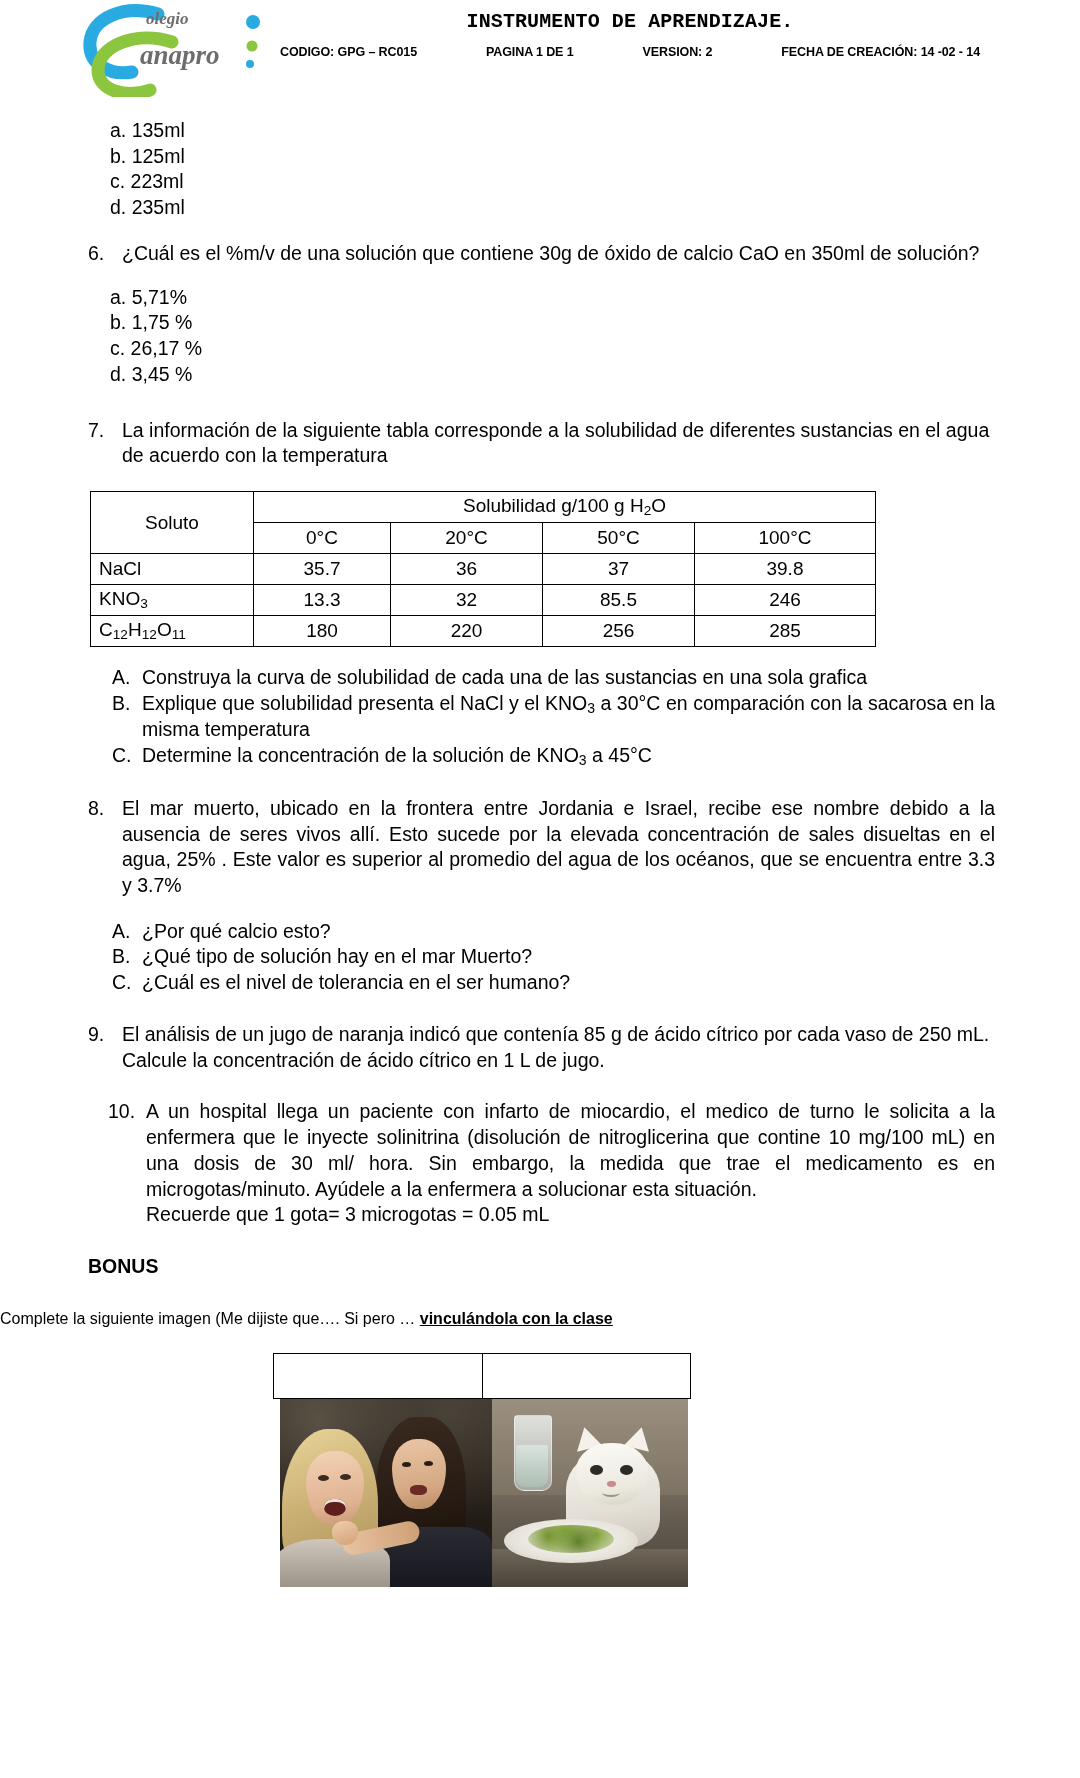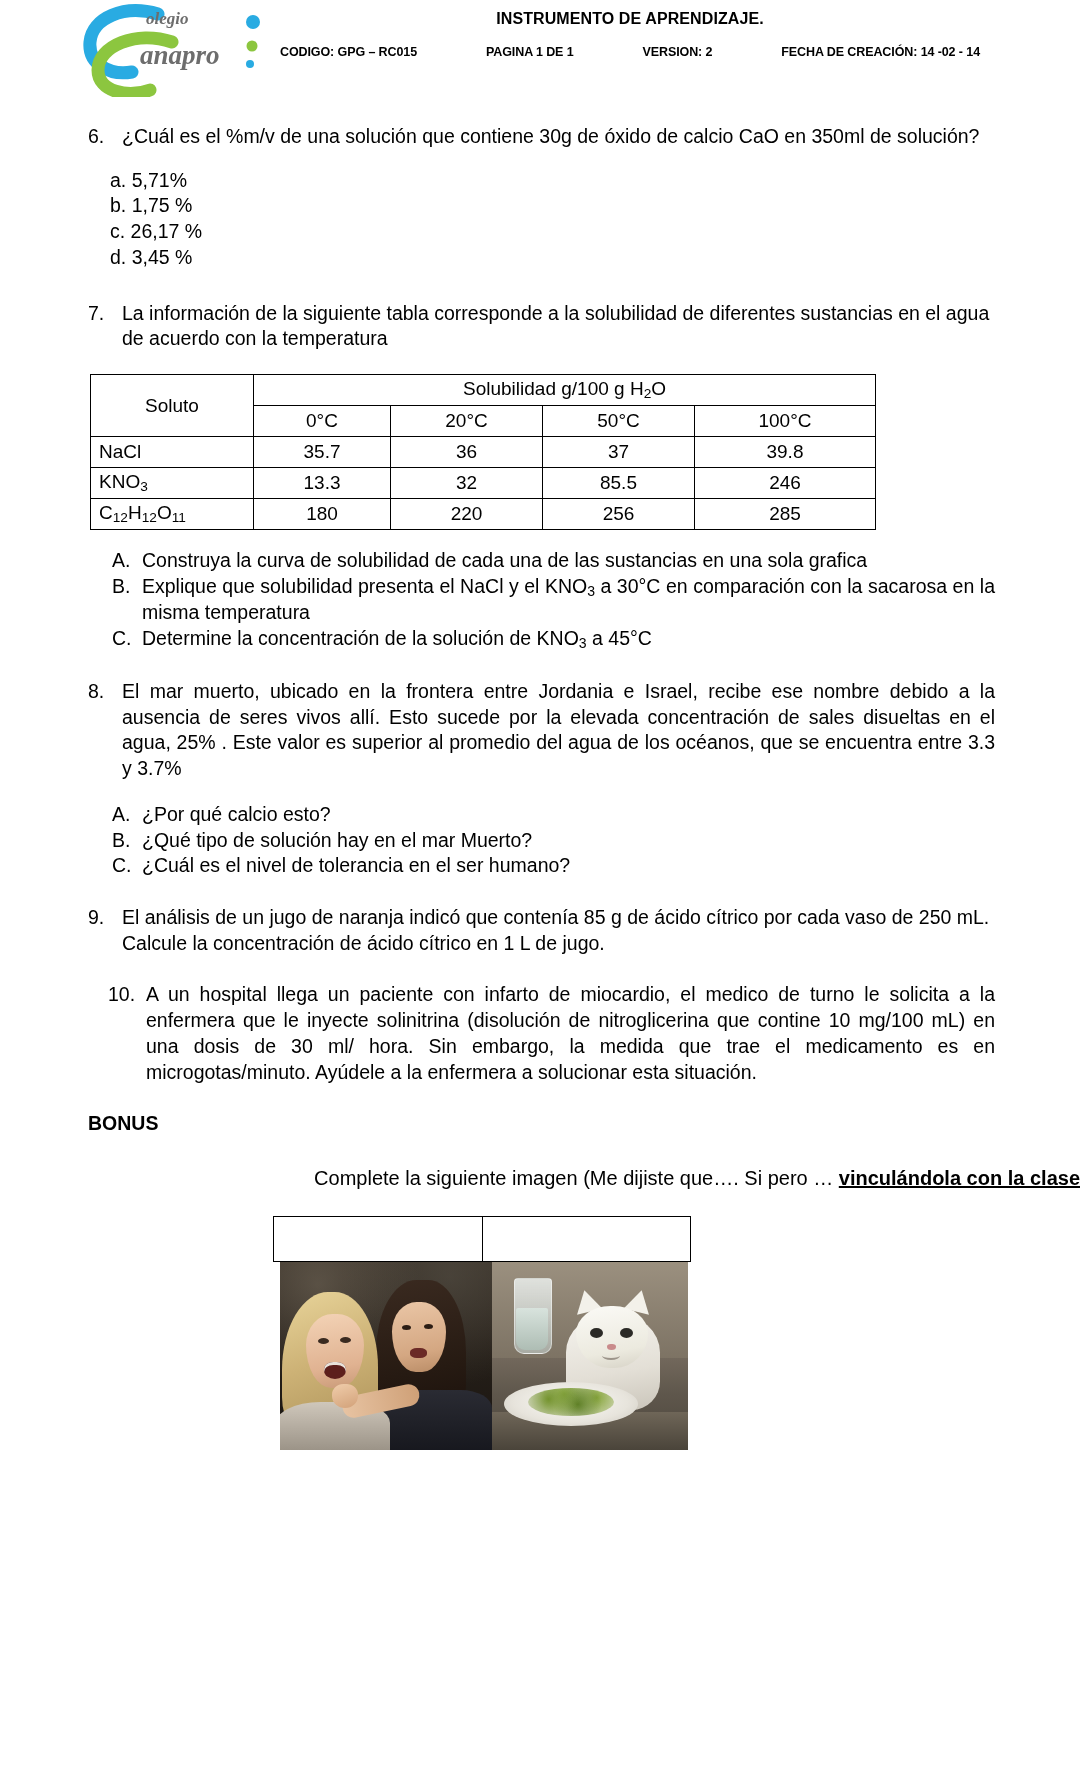--- a/index.html
+++ b/index.html
@@ -34,23 +34,23 @@
     top: 2px;
     width: 190px;
     height: 95px;
   }
   .header-title {
     position: absolute;
     left: 280px;
     top: 10px;
     width: 700px;
     text-align: center;
-    font-family: Liberation Sans, sans-serif;
+    font-family: Liberation Mono, monospace;
     font-weight: bold;
-    font-size: 16px;
+    font-size: 20px;
     letter-spacing: 0.1px;
   }
   .header-meta {
     position: absolute;
     left: 280px;
     top: 45px;
     width: 700px;
     display: flex;
     justify-content: space-between;
     font-size: 12.5px;
@@ -150,23 +150,21 @@
 
   
   .bonus-title {
     margin-top: 26px;
     padding-left: 88px;
     font-weight: bold;
     font-size: 19.5px;
   }
   .bonus-line {
     margin-top: 28px;
-    padding-left: 120px;
-    font-size: 20px;
-    text-align: right;
+    font-size: 16px;
   }
   .bonus-line u { text-decoration: underline; font-weight: bold; }
 
   .answer-boxes {
     margin-top: 24px;
     margin-left: 273px;
     display: flex;
     width: 418px;
     height: 46px;
   }
@@ -365,20 +363,26 @@
     <div class="header-meta">
       <span>CODIGO: GPG – RC015</span>
       <span>PAGINA 1 DE 1</span>
       <span>VERSION: 2</span>
       <span>FECHA DE CREACIÓN: 14 -02 - 14</span>
     </div>
   </div>
 
   <div class="content">
 
+    <ul class="opts" style="margin-top:14px;">
+      <li class="opt">a. 135ml</li>
+      <li class="opt">b. 125ml</li>
+      <li class="opt">c. 223ml</li>
+      <li class="opt">d. 235ml</li>
+    </ul>
 
     <div class="qrow">
       <div class="qnum">6.</div>
       <div class="qbody">¿Cuál es el %m/v de una solución que contiene 30g de óxido de calcio CaO en 350ml de solución?</div>
     </div>
     <ul class="opts" style="margin-top:18px;">
       <li class="opt">a. 5,71%</li>
       <li class="opt">b. 1,75 %</li>
       <li class="opt">c. 26,17 %</li>
       <li class="opt">d. 3,45 %</li>
@@ -465,20 +469,21 @@
 
     <div class="qrow" style="margin-top:26px;">
       <div class="qnum">9.</div>
       <div class="qbody nojust">El análisis de un jugo de naranja indicó que contenía 85 g de ácido cítrico por cada vaso de 250 mL. Calcule la concentración de ácido cítrico en 1 L de jugo.</div>
     </div>
 
     <div class="qrow" style="margin-top:26px;padding-left:80px;">
       <div class="qnum wide">10.</div>
       <div style="flex:1;">
         <div class="qbody" style="padding:0;">A un hospital llega un paciente con infarto de miocardio, el medico de turno le solicita a la enfermera que le inyecte solinitrina (disolución de nitroglicerina que contine 10 mg/100 mL) en una dosis de 30 ml/ hora. Sin embargo, la medida que trae el medicamento es en microgotas/minuto. Ayúdele a la enfermera a solucionar esta situación.</div>
+        <div>Recuerde que 1 gota= 3 microgotas = 0.05 mL</div>
       </div>
     </div>
 
     <div class="bonus-title">BONUS</div>
 
     <div class="bonus-line">
       <span>Complete la siguiente imagen (Me dijiste que…. Si pero … </span><u>vinculándola con la clase</u>
     </div>
 
     <div class="answer-boxes">

